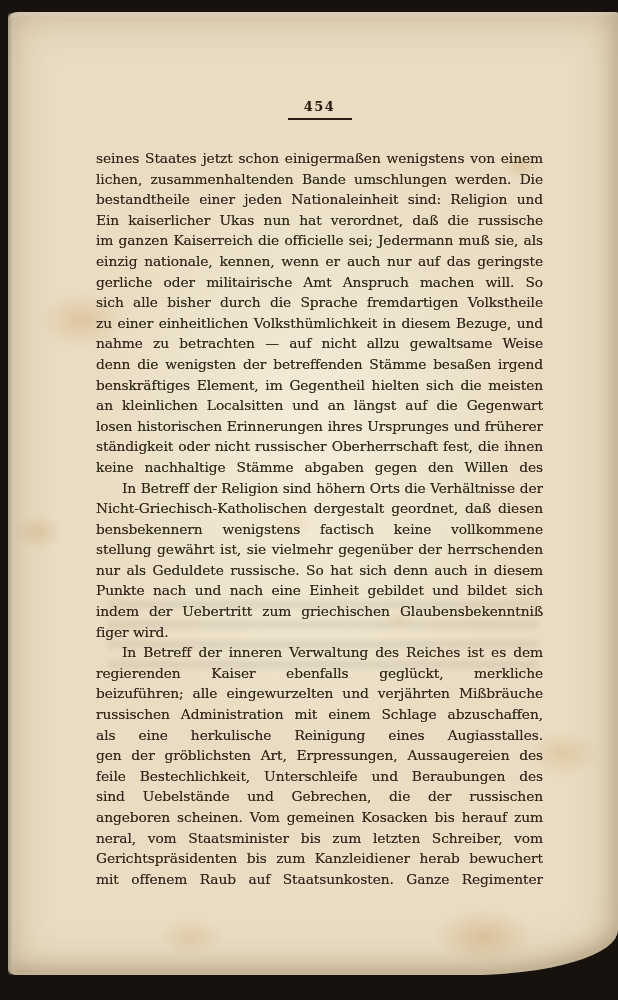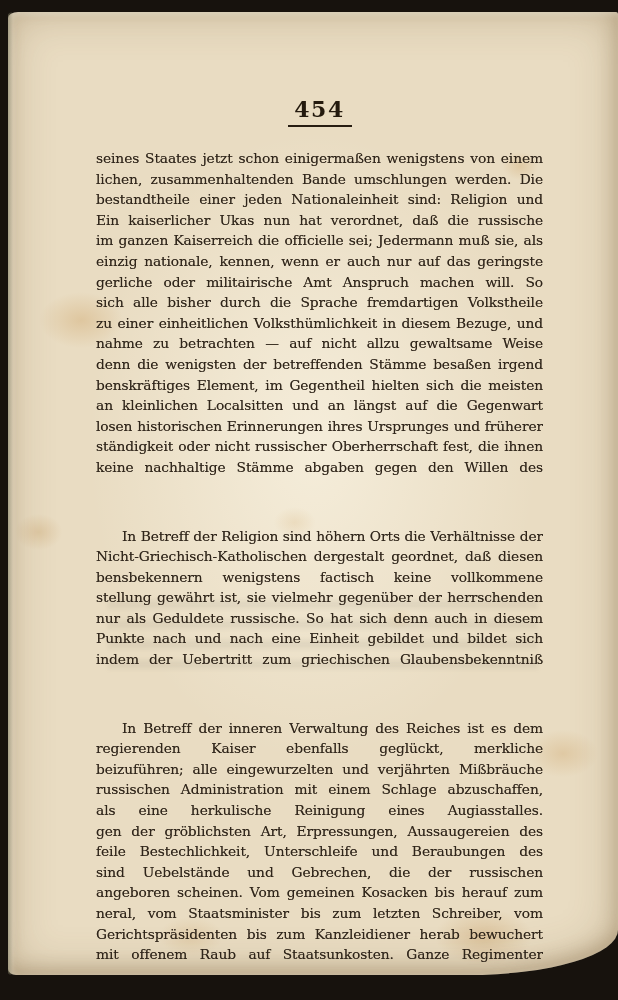--- a/index.html
+++ b/index.html
@@ -38,42 +38,42 @@
     position:absolute;left:0;top:0;bottom:0;width:5px;
     background:linear-gradient(to right, rgba(130,125,98,.55), rgba(130,125,98,0));
     border-top-left-radius:10px 6px;border-bottom-left-radius:8px 6px;
   }
   .folio-wrap{
     position:absolute;left:88px;top:84px;width:447px;
     text-align:center;
   }
   .folio{
     display:inline-block;
-    font-size:22px;font-weight:bold;color:#241a0e;
+    font-size:13px;font-weight:bold;color:#241a0e;
     letter-spacing:1.5px;
     font-family:"DejaVu Serif", serif;
   }
   .folio-rule{
     width:64px;height:2px;margin:3px auto 0;
     background:#271d11;
   }
   .textblock{
     position:absolute;left:88px;top:136px;width:447px;
   }
   .line{
     height:20.6px;overflow:hidden;
     font-size:13.8px;line-height:20.6px;
     letter-spacing:-0.1px;
     color:#2f251a;
     text-align:justify;
     text-align-last:justify;
     text-shadow:0 0 .4px rgba(47,37,26,.55);
   }
   .line.short{text-align-last:left;}
-  .line.indent{text-indent:26px;margin-top:48px;}
+  .line.indent{text-indent:26px;}
   .showthrough{
     position:absolute;left:100px;top:588px;width:430px;height:70px;
     background:repeating-linear-gradient(
       to bottom, rgba(120,115,96,.10) 0 9px, rgba(120,115,96,0) 9px 20px);
     filter:blur(2px);
     pointer-events:none;
   }
 </style>
 </head>
 <body>
@@ -105,20 +105,21 @@
       <div class="line">losen historischen Erinnerungen ihres Ursprunges und früherer Selbst-</div>
       <div class="line">ständigkeit oder nicht russischer Oberherrschaft fest, die ihnen dann</div>
       <div class="line">keine nachhaltige Stämme abgaben gegen den Willen des Czaren.</div>
       <div class="line indent">In Betreff der Religion sind höhern Orts die Verhältnisse der</div>
       <div class="line">Nicht-Griechisch-Katholischen dergestalt geordnet, daß diesen Glau-</div>
       <div class="line">bensbekennern wenigstens factisch keine vollkommene bürgerliche Gleich-</div>
       <div class="line">stellung gewährt ist, sie vielmehr gegenüber der herrschenden Kirche</div>
       <div class="line">nur als Geduldete russische. So hat sich denn auch in diesem</div>
       <div class="line">Punkte nach und nach eine Einheit gebildet und bildet sich noch,</div>
       <div class="line">indem der Uebertritt zum griechischen Glaubensbekenntniß immer häu-</div>
+      <div class="line short">figer wird.</div>
       <div class="line indent">In Betreff der inneren Verwaltung des Reiches ist es dem</div>
       <div class="line">regierenden Kaiser ebenfalls geglückt, merkliche Verbesserungen her-</div>
       <div class="line">beizuführen; alle eingewurzelten und verjährten Mißbräuche der</div>
       <div class="line">russischen Administration mit einem Schlage abzuschaffen, wäre mehr</div>
       <div class="line">als eine herkulische Reinigung eines Augiasstalles. Pflichtverletzun-</div>
       <div class="line">gen der gröblichsten Art, Erpressungen, Aussaugereien des Volkes,</div>
       <div class="line">feile Bestechlichkeit, Unterschleife und Beraubungen des Staatsschatzes</div>
       <div class="line">sind Uebelstände und Gebrechen, die der russischen Beamtenwelt wie</div>
       <div class="line">angeboren scheinen. Vom gemeinen Kosacken bis herauf zum Ge-</div>
       <div class="line">neral, vom Staatsminister bis zum letzten Schreiber, vom obersten</div>

